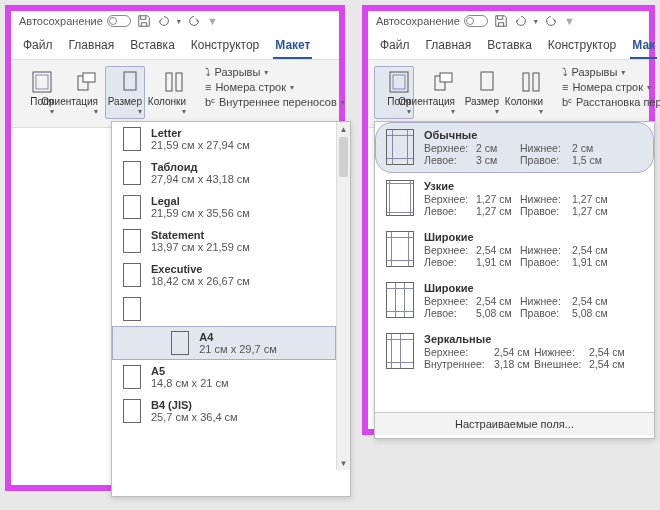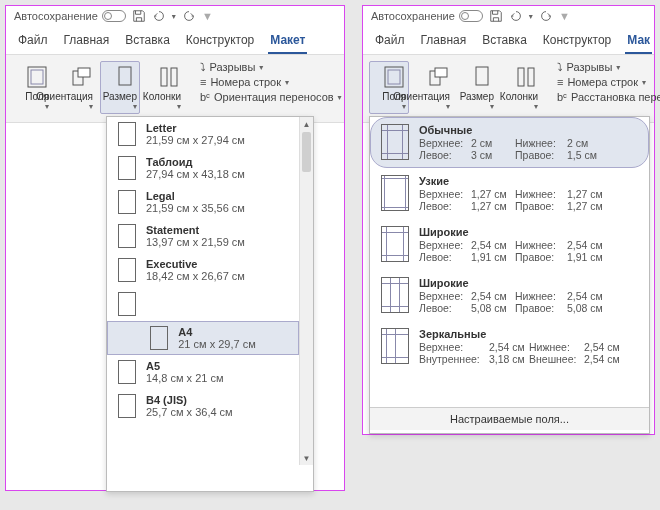--- a/index.html
+++ b/index.html
@@ -1,17 +1,17 @@
 <!DOCTYPE html>
 <html><head>
 <meta charset="utf-8">
 <style>
   * { box-sizing: border-box; margin: 0; padding: 0; }
   body { font-family: "Segoe UI", Arial, sans-serif; font-size: 11px; background: #e8e8e8; width: 660px; height: 510px; overflow: hidden; position: relative; color: #333; }
-  .window { position: absolute; background: #fff; border: 1px solid #d946ef; }
+  .window { position: absolute; background: #fff; border: 6px solid #d946ef; }
   .w-left  { left: 5px;  top: 5px;  width: 340px; height: 486px; }
   .w-right { left: 362px; top: 5px; width: 293px; height: 430px; }
 
   .titlebar { display: flex; align-items: center; gap: 6px; padding: 3px 8px; font-size: 11px; color: #555; }
   .autosave { display: flex; align-items: center; gap: 4px; }
   .toggle { width: 24px; height: 12px; border: 1px solid #888; border-radius: 6px; display: inline-flex; align-items: center; padding: 0 1px; }
   .toggle .knob { width: 8px; height: 8px; border: 1px solid #888; border-radius: 50%; }
   .tb-icon { width: 14px; height: 14px; display: inline-flex; align-items: center; justify-content: center; color: #555; }
   .tb-icon svg { width: 14px; height: 14px; }
   .caret { font-size: 8px; color: #666; }
@@ -25,21 +25,21 @@
   .bigbtn { width: 40px; display: flex; flex-direction: column; align-items: flex-end; gap: 2px; padding: 3px 2px; border: 1px solid transparent; border-radius: 2px; cursor: pointer; }
   .bigbtn.active { background: #e1e6ef; border-color: #aac; }
   .bigbtn .ico { width: 24px; height: 24px; }
   .bigbtn .lbl { font-size: 10px; text-align: center; line-height: 11px; }
   .bigbtn .car { font-size: 8px; color: #666; line-height: 6px; }
   .vsep { width: 1px; background: #ddd; margin: 2px 2px; align-self: stretch; }
   .mini-list { display: flex; flex-direction: column; gap: 3px; font-size: 11px; color: #444; }
   .mini-item { display: flex; align-items: center; gap: 4px; cursor: pointer; white-space: nowrap; }
 
   .dropdown { position: absolute; background: #fff; border: 1px solid #bbb; box-shadow: 0 2px 6px rgba(0,0,0,.15); }
-  .dd-size   { left: 100px; top: 110px; width: 208px; height: 376px; }
+  .dd-size   { left: 100px; top: 110px; width: 240px; height: 376px; }
   .dd-margin { left: 6px;   top: 110px; width: 281px; height: 318px; }
 
   .dd-body { position: relative; height: calc(100% - 26px); overflow: hidden; }
   .dd-item { display: flex; align-items: center; gap: 10px; padding: 4px 10px; cursor: pointer; border: 1px solid transparent; }
   .dd-item.hover { background: #e1e6ef; border-color: #aac; justify-content: center; }
   .page-ico { width: 18px; height: 24px; border: 1px solid #666; flex: 0 0 auto; }
   .dd-text { display: flex; flex-direction: column; }
   .dd-name { font-weight: 600; font-size: 11px; }
   .dd-dim  { font-size: 11px; color: #555; }
   .dd-bottom { border-top: 1px solid #ccc; background: #f3f3f3; text-align: center; padding: 5px 0; font-size: 11px; cursor: pointer; }
@@ -140,21 +140,21 @@
           <span>Разрывы</span> 
           <span class="caret">▾</span>
         </div>
       <div class="mini-item">
           <span>≡</span>
           <span>Номера строк</span> 
           <span class="caret">▾</span>
         </div>
       <div class="mini-item">
           <span>bᶜ</span>
-          <span>Ориентация переносов</span> 
+          <span>Внутреннее переносов</span> 
           <span class="caret">▾</span>
         </div>
     </div>
   </div>
 
   <div class="dropdown dd-size">
     <div class="dd-body">
       <div id="size-list" style="padding-right:14px">
           <div class="dd-item">
             <div class="page-ico"></div>

